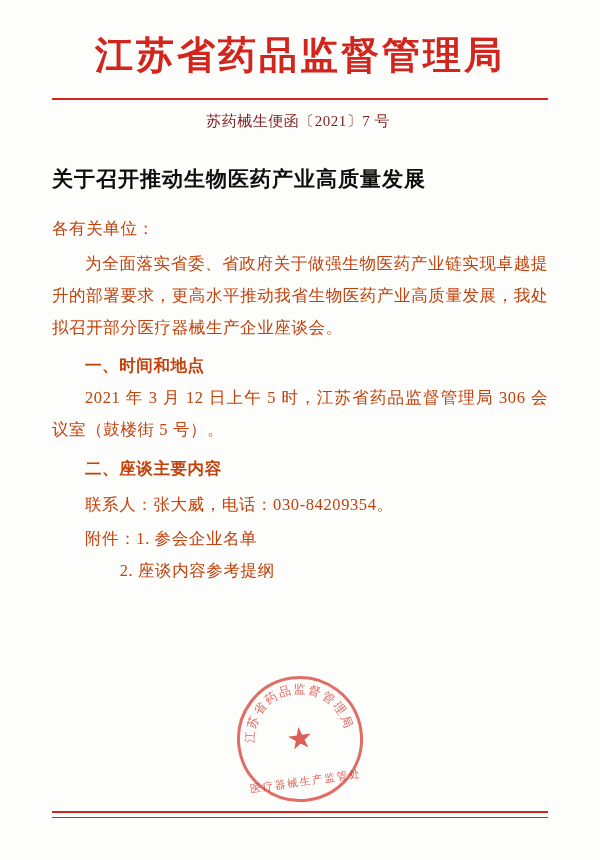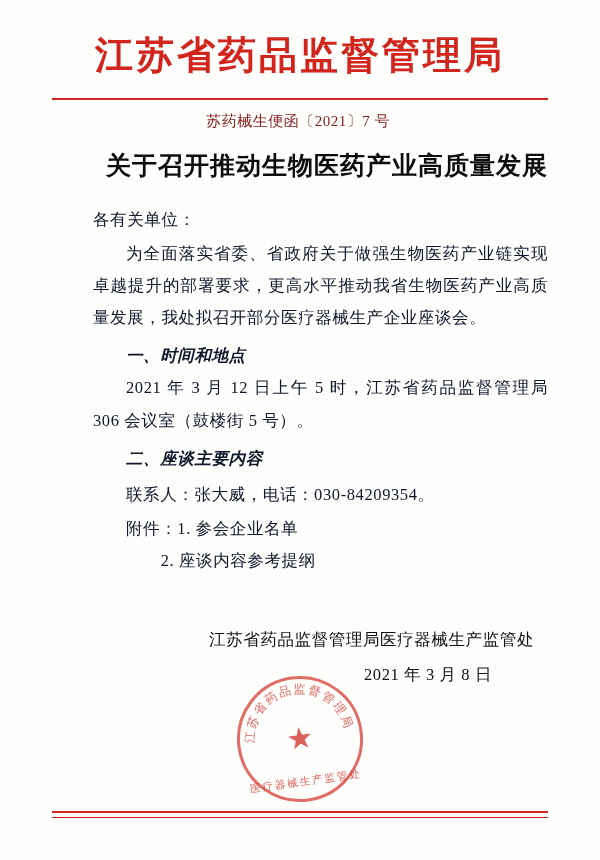--- a/index.html
+++ b/index.html
@@ -46,53 +46,51 @@
   .doc-number {
     text-align: center;
     font-size: 15px;
     margin-top: 12px;
     letter-spacing: 0.5px;
     color: #7f1d1d;
     padding-right: 4px;
   }
   
   .doc-title {
-    text-align: right;
+    text-align: left;
     font-weight: 700;
-    font-size: 25px;
+    font-size: 21px;
     line-height: 1.55;
-    margin-top: 16px;
+    margin-top: 32px;
     letter-spacing: 1px;
     color: #0d0d0d;
   }
   .doc-title .line {
     display: block;
   }
   
   .body-block {
     margin-top: 18px;
     font-size: 16.5px;
     line-height: 1.95;
     letter-spacing: 0.6px;
-    color: #0f172a;
+    color: #c2410c;
     text-align: justify;
-    margin-left: 41px;
   }
   .salutation {
     margin: 0 0 2px 0;
   }
   .para {
     margin: 0;
     text-indent: 2em;
   }
   .section-head {
     margin: 6px 0 0 0;
     text-indent: 2em;
     font-weight: 700;
-    font-style: italic;
   }
   .contact {
     margin: 4px 0 0 0;
     text-indent: 2em;
   }
   .attach {
     margin: 2px 0 0 0;
     text-indent: 2em;
   }
   .attach-sub {
@@ -207,23 +205,19 @@
         <path id="arcpath" d="M 17,63 A 46,46 0 0 1 109,63"></path>
       </defs>
       <text fill="#d4342c" fill-opacity="0.78" font-size="12" font-family="'DejaVu Serif', serif" letter-spacing="2">
         <textPath href="#arcpath" startOffset="50%" text-anchor="middle">江苏省药品监督管理局</textPath>
       </text>
     </svg>
     <div class="seal-star">★</div>
     <div class="seal-bottom">医疗器械生产监管处</div>
   </div>
 
-  <div class="signature">
-    <div>江苏省药品监督管理局医疗器械生产监管处</div>
-    <div class="sig-date">2021 年 3 月 8 日</div>
-  </div>
 
   <div class="footer-rules">
     <div class="footer-thick"></div>
     <div class="footer-thin"></div>
   </div>
 
 </div>
 
 </body></html>

